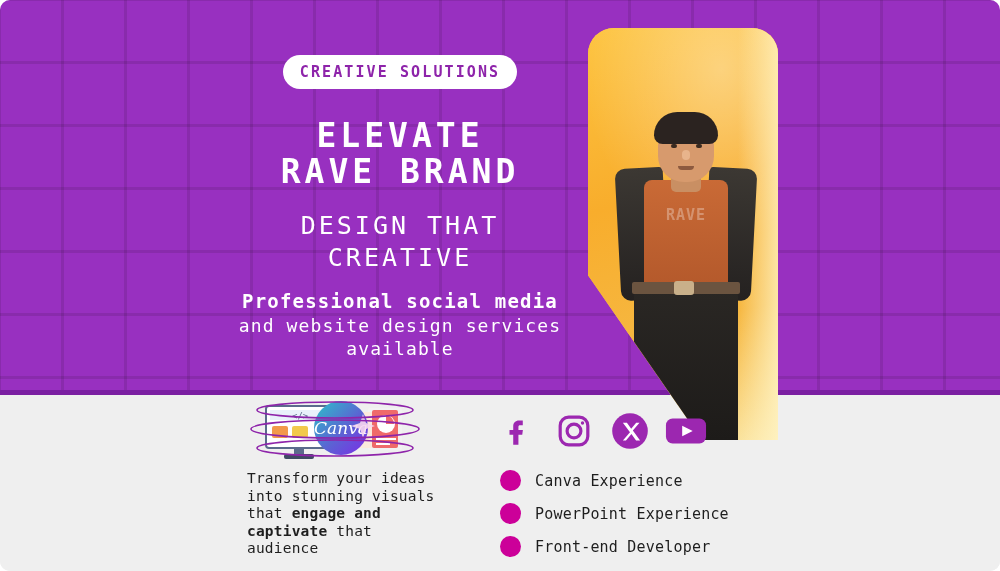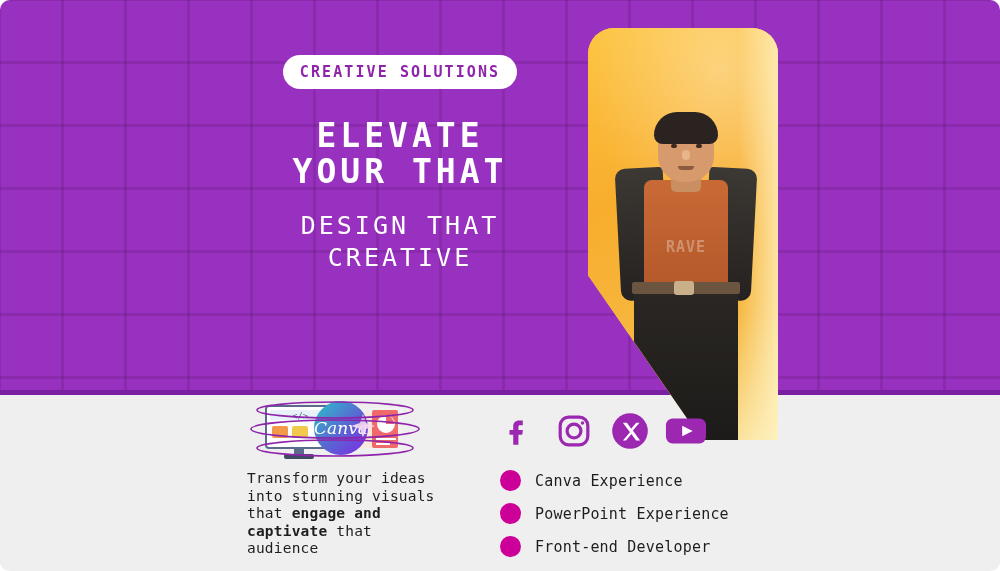--- a/index.html
+++ b/index.html
@@ -175,21 +175,21 @@
     background: #c9b08a; border-radius: 3px;
   }
   .p-shirt {
     position: absolute; left: 56px; bottom: 152px; width: 84px; height: 108px;
     background: linear-gradient(to bottom, #c96a36, #b4592b);
     border-radius: 8px 8px 4px 4px;
   }
   .p-shirt-text {
     position: absolute; left: 0; right: 0; top: 26px;
     text-align: center; color: rgba(255,255,255,0.30);
-    font-size: 15px; font-weight: bold; letter-spacing: 1px; margin-top: 32px;
+    font-size: 15px; font-weight: bold; letter-spacing: 1px;
   }
   .p-jacket-l {
     position: absolute; left: 30px; bottom: 140px; width: 48px; height: 132px;
     background: linear-gradient(to bottom, #3c3833, #242120);
     border-radius: 10px 4px 4px 10px;
     transform: rotate(-3deg);
   }
   .p-jacket-r {
     position: absolute; left: 118px; bottom: 140px; width: 48px; height: 132px;
     background: linear-gradient(to bottom, #3c3833, #242120);
@@ -297,28 +297,33 @@
   <div class="hero-bottom-line"></div>
 
   <div class="footer"></div>
 
   <div class="badge">
     <span class="badge-label">CREATIVE SOLUTIONS</span>
   </div>
 
   <div class="headline">
     <div class="headline-line">ELEVATE</div>
-    <div class="headline-line">YOUR THAT</div>
+    <div class="headline-line">RAVE BRAND</div>
   </div>
 
   <div class="subhead">
     <div class="subhead-line">DESIGN THAT</div>
     <div class="subhead-line">CREATIVE</div>
   </div>
 
+  <div class="hero-desc">
+    <span class="d-strong">Professional social media</span>
+    <span class="d-reg">and website design services</span>
+    <span class="d-reg">available</span>
+  </div>
 
   <div class="photo-panel">
     <div class="photo-bg"></div>
     <div class="person">
       <div class="p-jacket-l"></div>
       <div class="p-jacket-r"></div>
       <div class="p-legs"></div>
       <div class="p-shirt">
         <div class="p-shirt-text">RAVE</div>
       </div>

